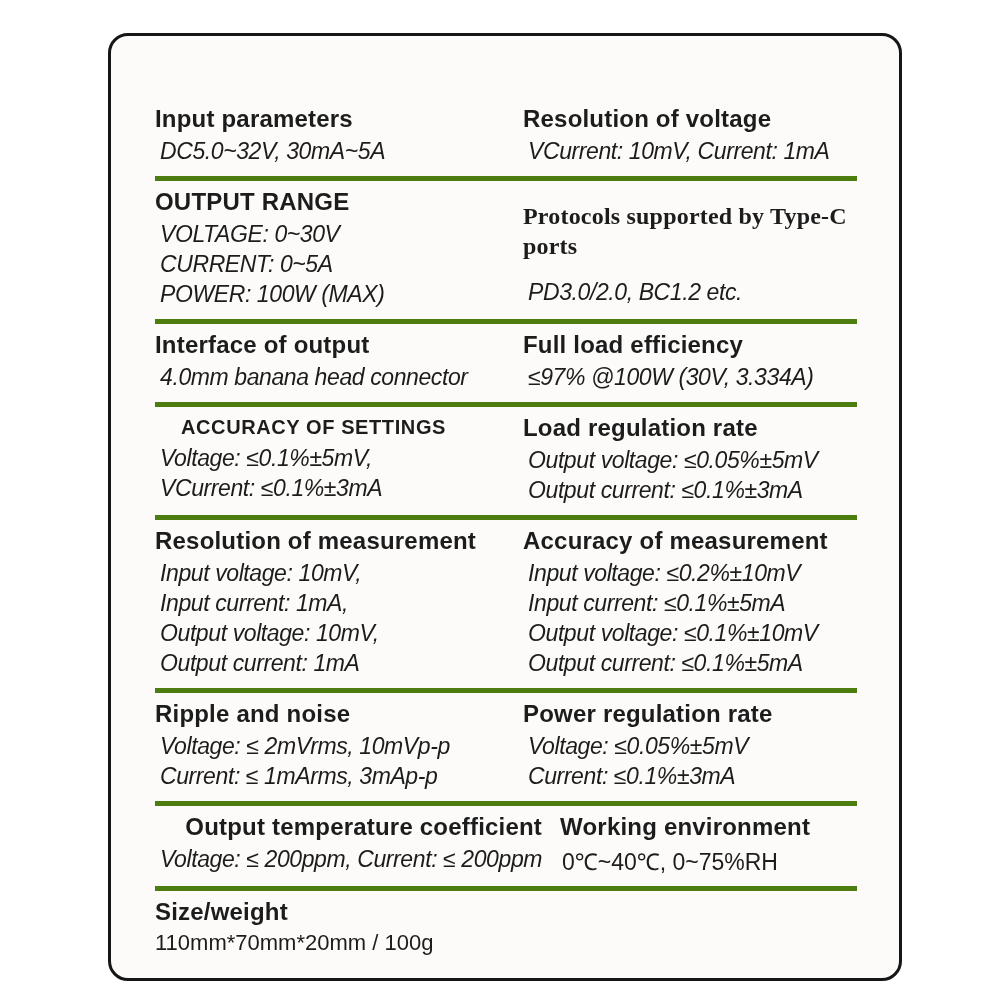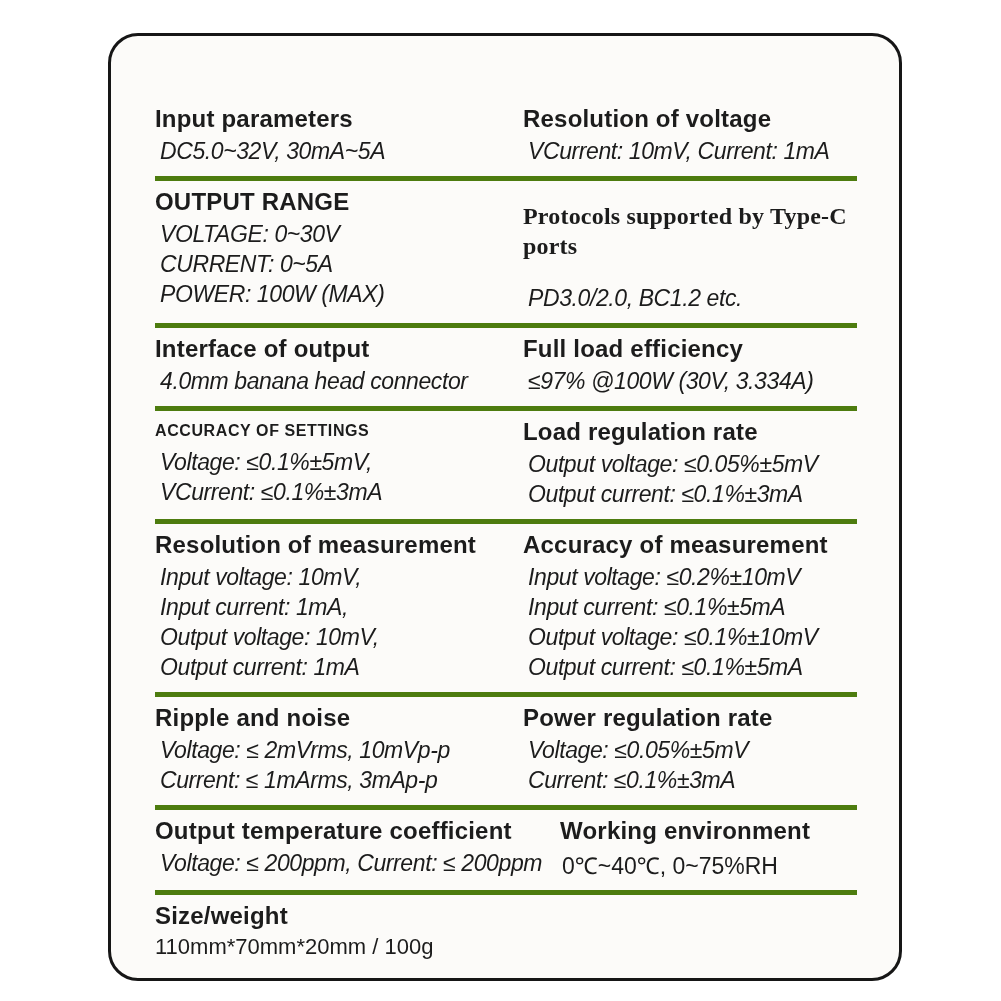--- a/index.html
+++ b/index.html
@@ -9,43 +9,44 @@
     font-family: "Liberation Sans", sans-serif;
     color: #1c1c1c;
     overflow: hidden;
   }
   .card {
     position: absolute;
     left: 108px; top: 33px;
     width: 794px; height: 948px;
     background: #fcfbf9;
     border: 3px solid #161616;
-    border-radius: 30px;
+    border-radius: 20px;
     padding: 62px 42px 0 44px;
   }
   .row {
     display: flex;
     padding: 6px 0 10px 0;
   }
   .row + .row { border-top: 5px solid #4d7c0f; }
   .cell { min-width: 0; }
   .cell-left  { flex: 0 0 368px; padding-right: 12px; }
   .cell-right { flex: 1 1 auto; }
-  .row-temp .cell-left { flex: 0 0 auto; min-width: 368px; padding-right: 18px; white-space: nowrap; }
+  .row-temp .cell-left { flex: 0 0 auto; min-width: 368px; padding-right: 18px; white-space: nowrap; text-align: right; }
   .heading {
     font-weight: bold;
     font-size: 24px;
     line-height: 30px;
     letter-spacing: 0.2px;
     margin-bottom: 2px;
   }
   .heading.sm {
-    font-size: 16px;
+    font-size: 20px;
     line-height: 28px;
     letter-spacing: 0.6px;
+    margin-left: 26px;
   }
   .line {
     font-style: italic;
     font-size: 23px;
     line-height: 30px;
     letter-spacing: -0.4px;
     padding-left: 5px;
     white-space: nowrap;
   }
   .line.plain {
@@ -76,21 +77,21 @@
 
   <div class="row">
     <div class="cell cell-left">
       <div class="heading">OUTPUT RANGE</div>
       <div class="line">VOLTAGE: 0~30V</div>
       <div class="line">CURRENT: 0~5A</div>
       <div class="line">POWER: 100W (MAX)</div>
     </div>
     <div class="cell cell-right">
       <div class="heading" style="margin-top:14px;font-family:Liberation Serif, serif;">Protocols supported by Type-C ports</div>
-      <div class="line" style="margin-top:22px;">PD3.0/2.0, BC1.2 etc.</div>
+      <div class="line" style="margin-top:16px;">PD3.0/2.0, BC1.2 etc.</div>
     </div>
   </div>
 
   <div class="row">
     <div class="cell cell-left">
       <div class="heading">Interface of output</div>
       <div class="line">4.0mm banana head connector</div>
     </div>
     <div class="cell cell-right">
       <div class="heading">Full load efficiency</div>

